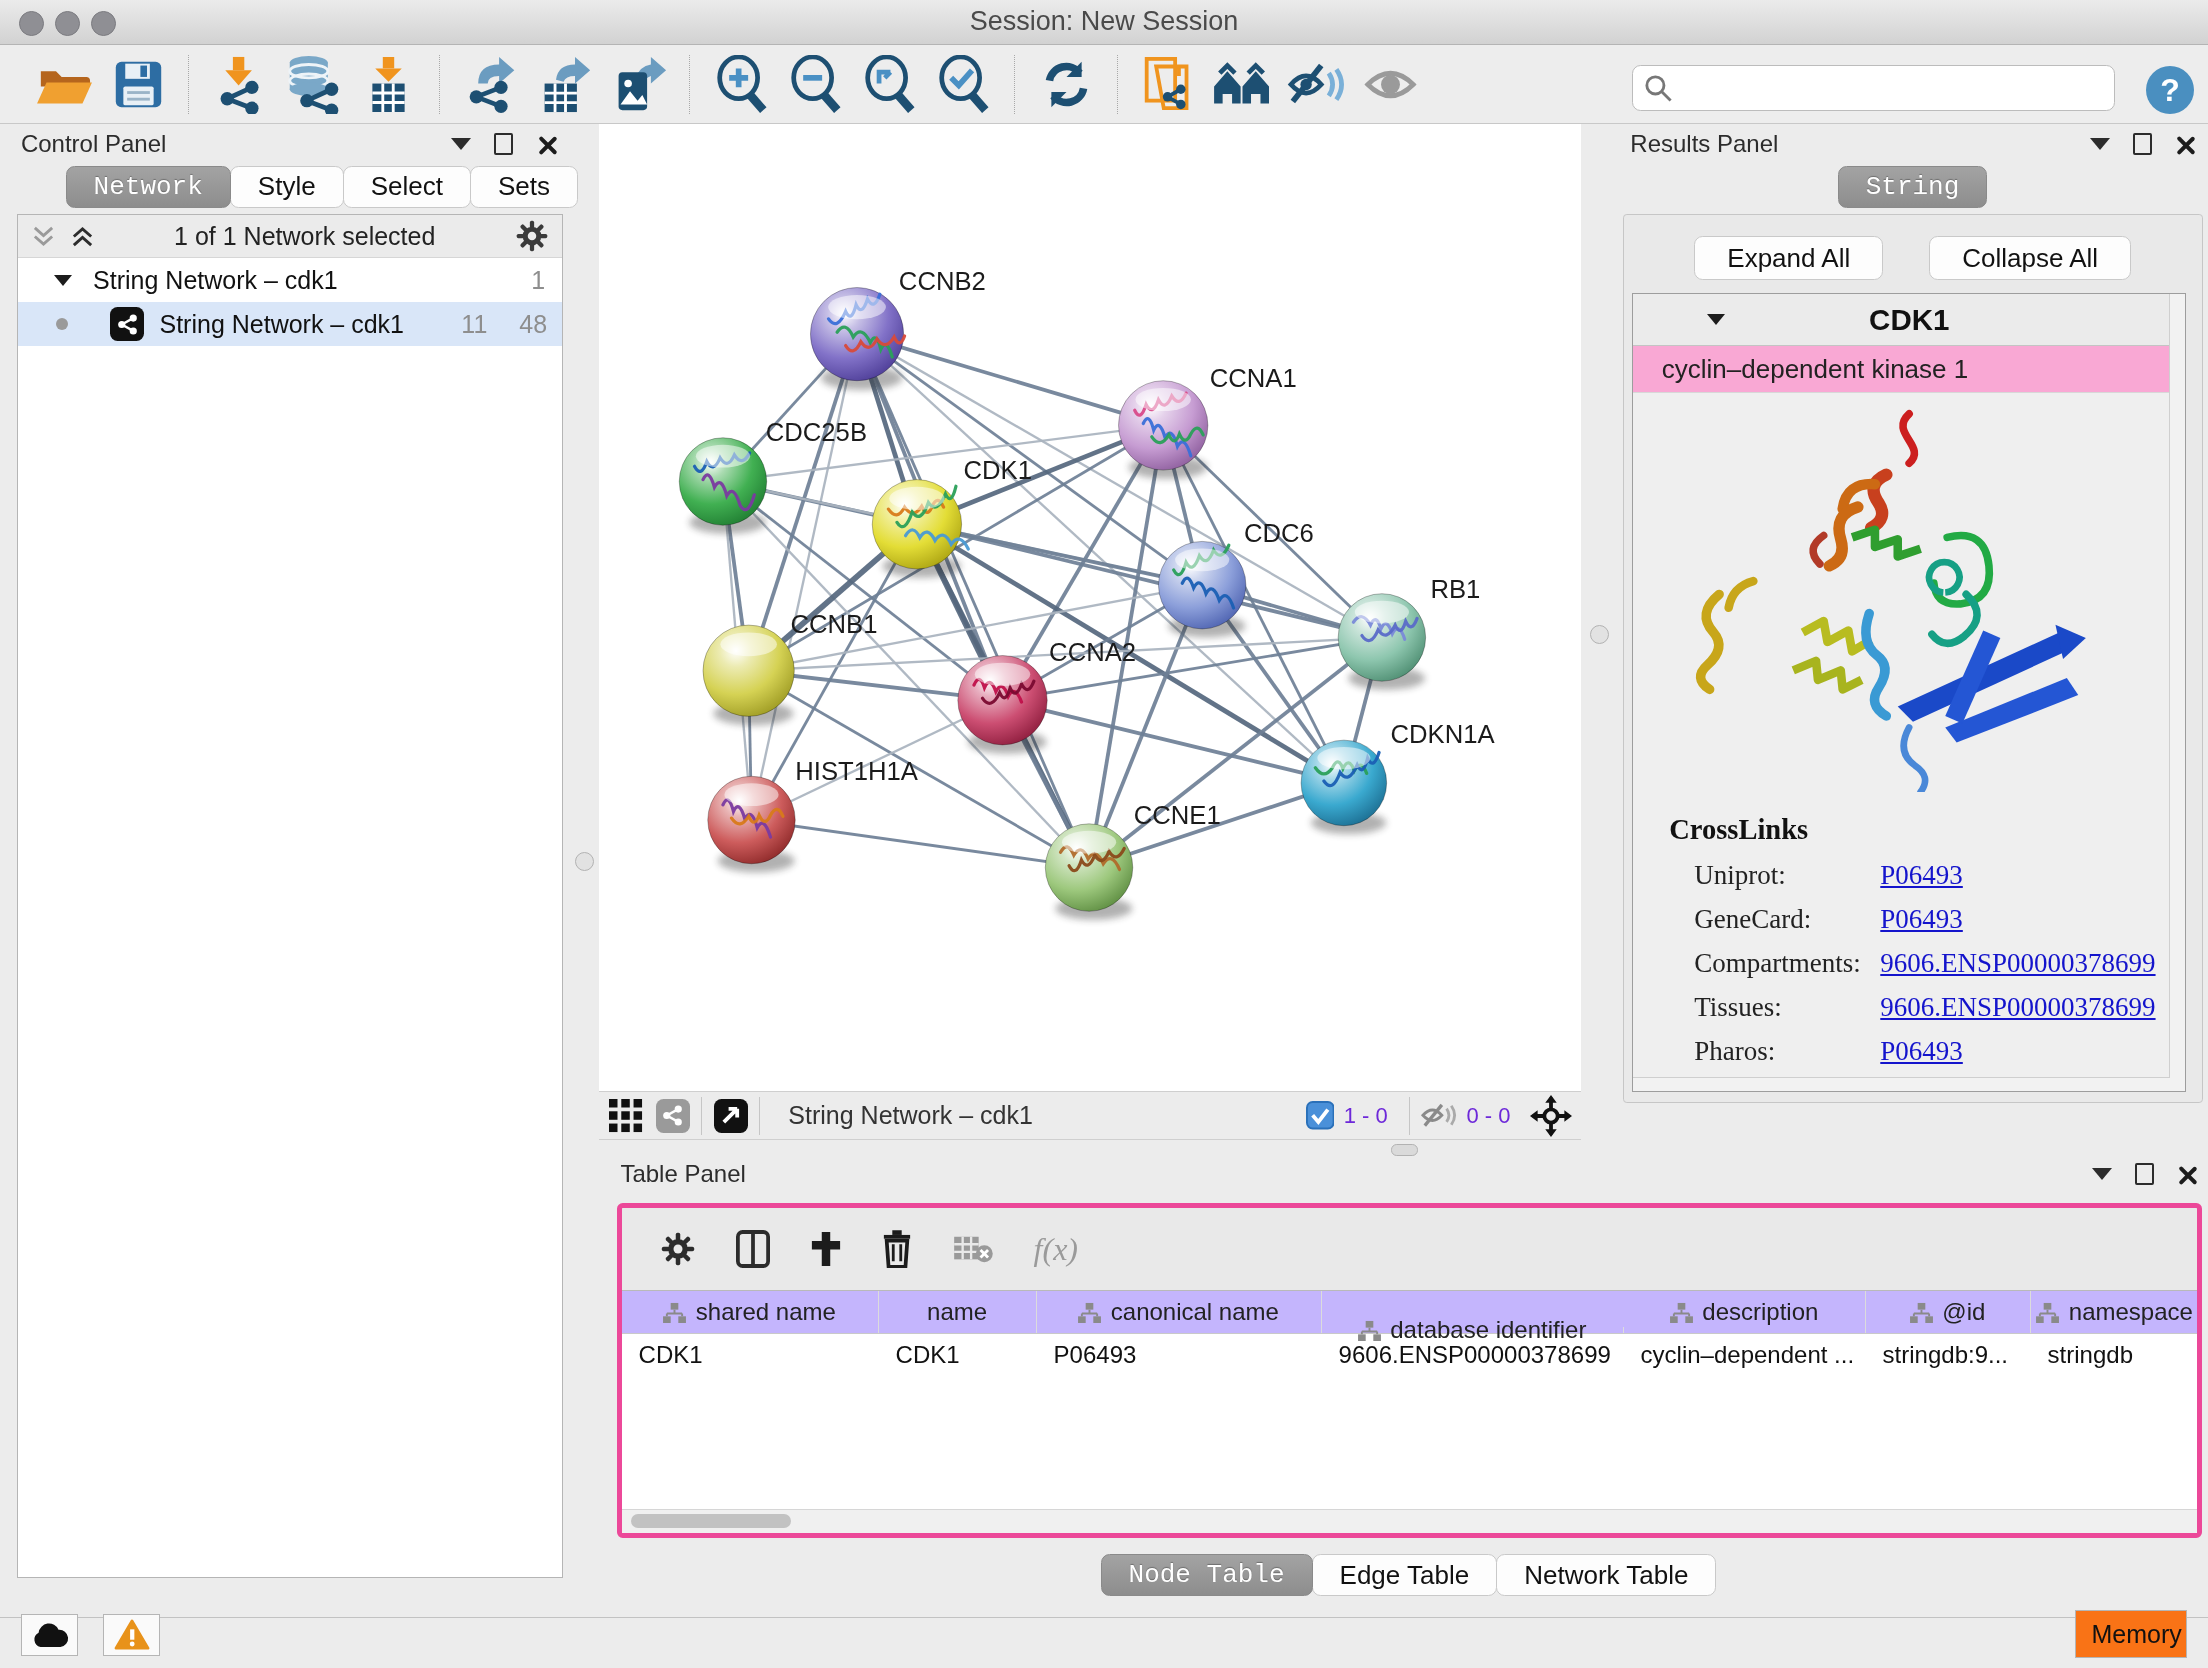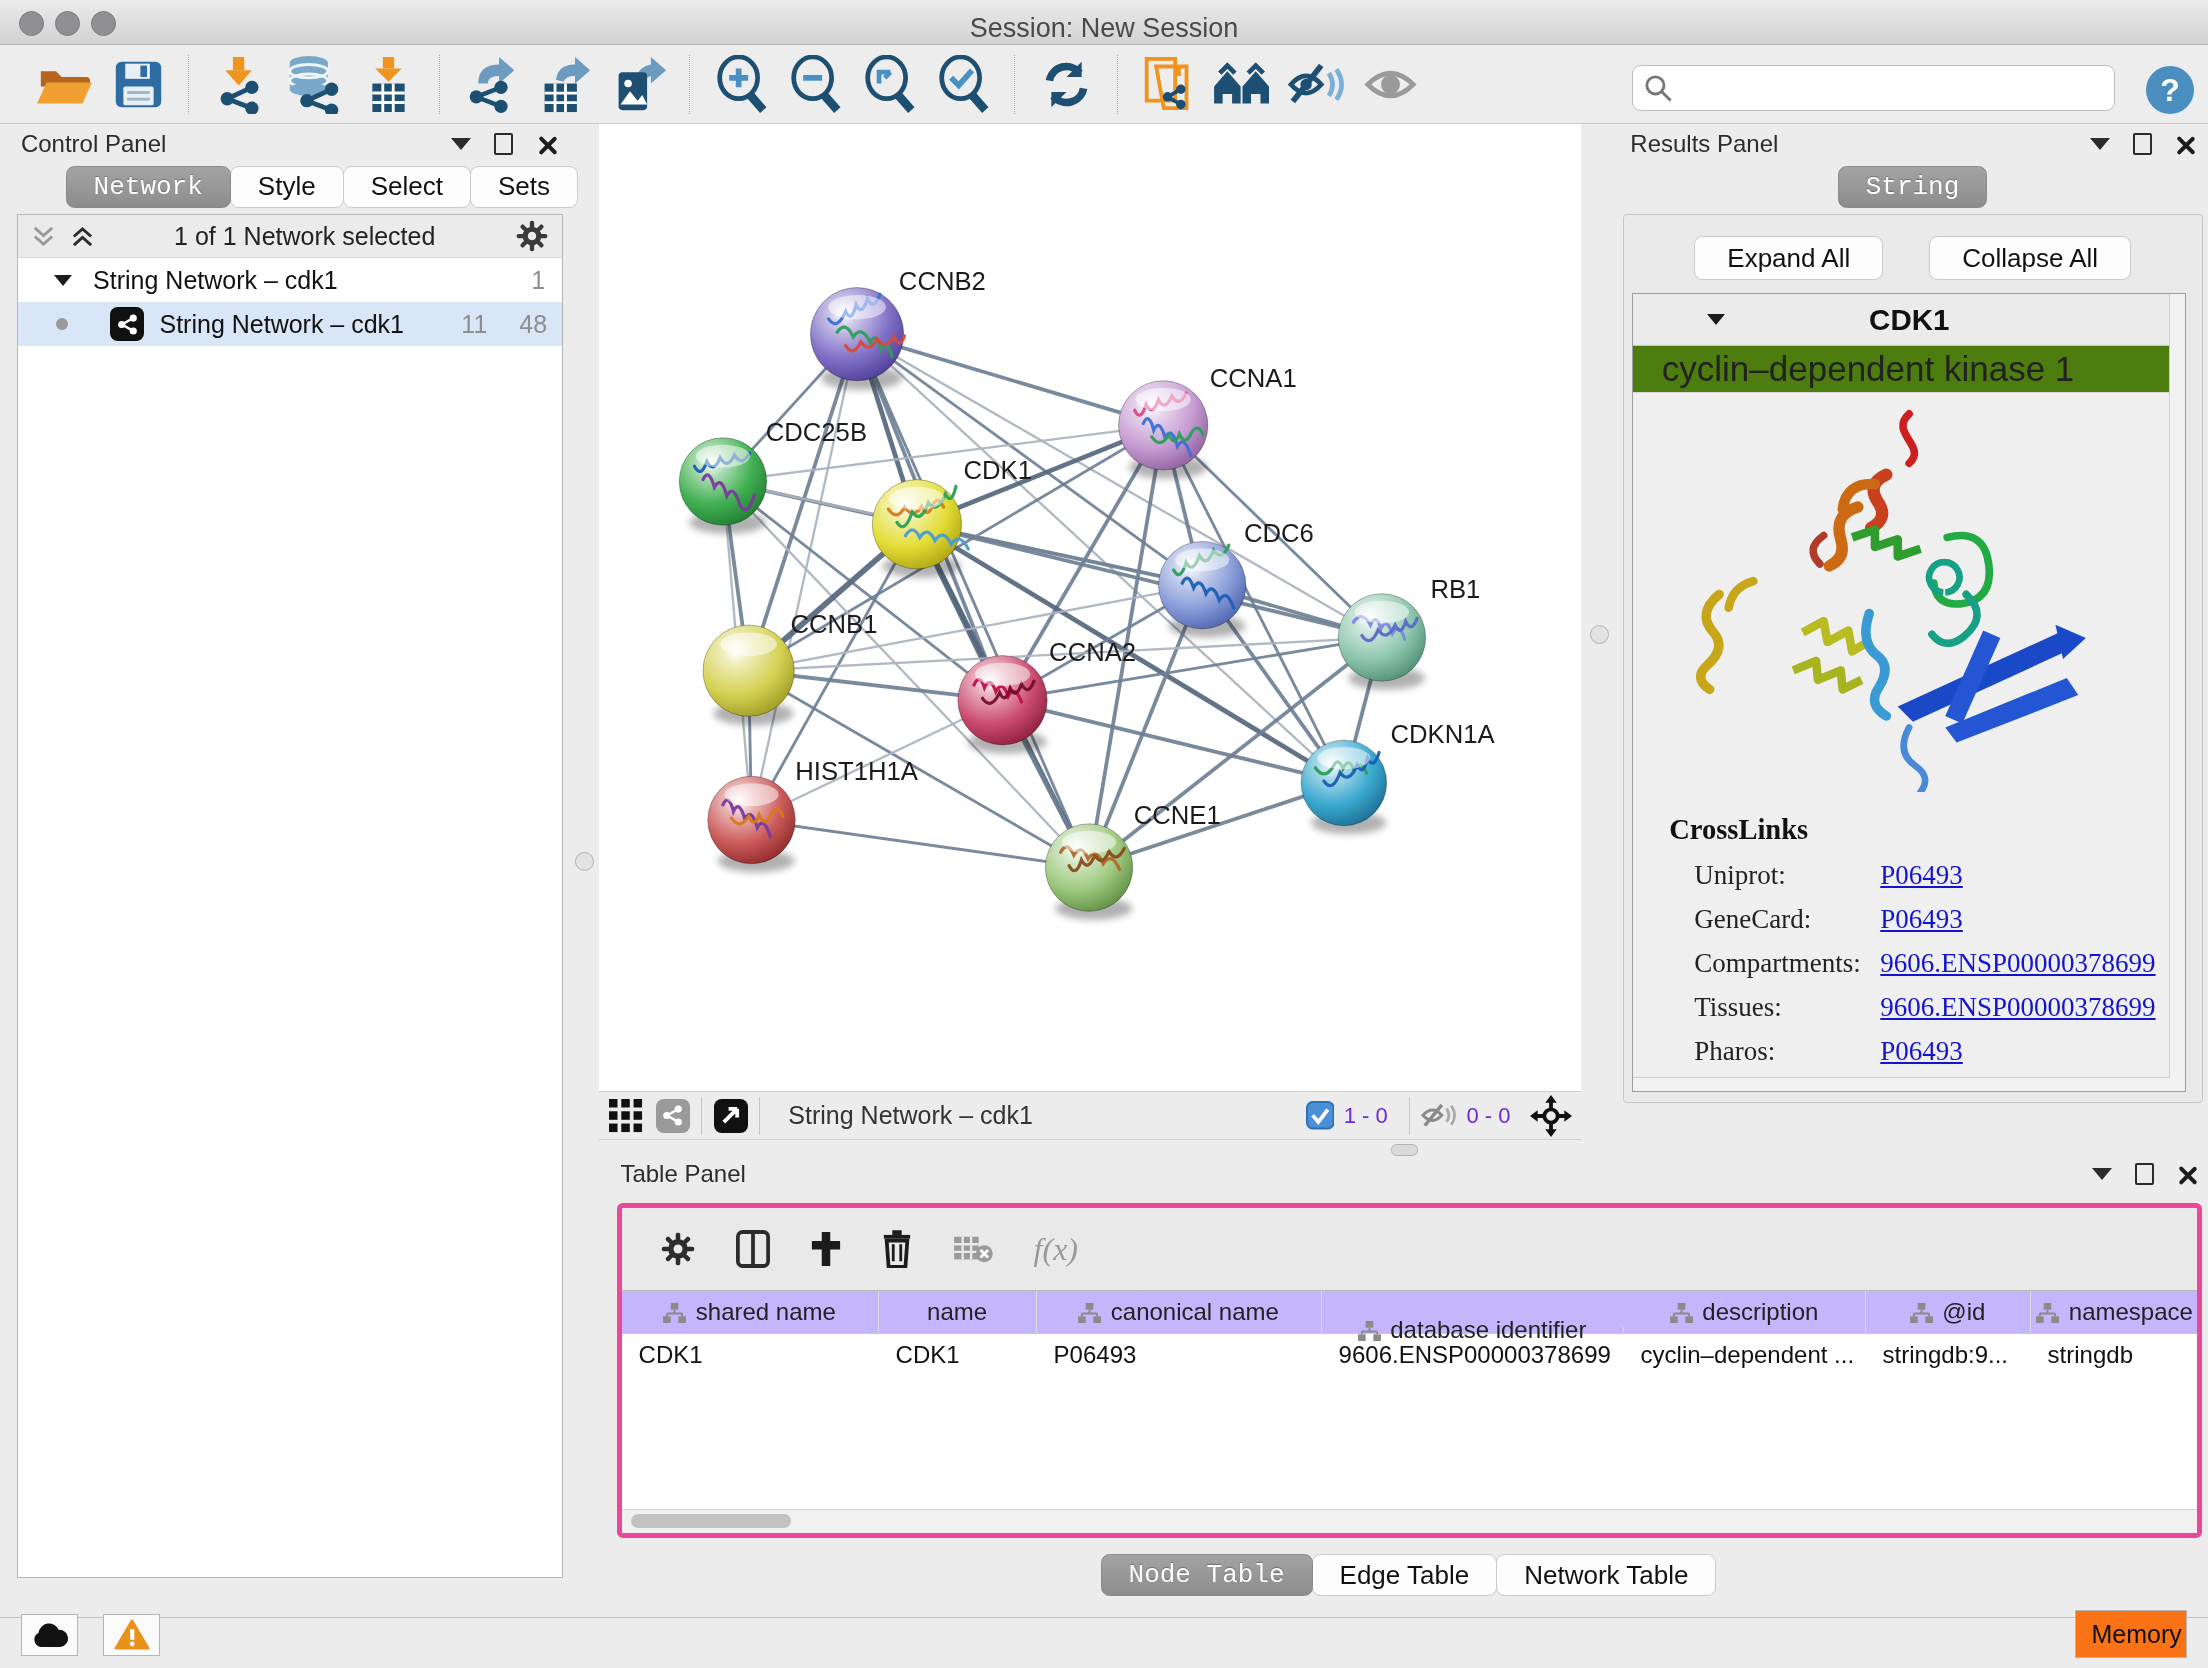--- a/index.html
+++ b/index.html
@@ -4,21 +4,21 @@
 <style>
   html,body{margin:0;padding:0;width:2208px;height:1668px;overflow:hidden;
     font-family:"Liberation Sans",sans-serif;-webkit-font-smoothing:antialiased;}
   .window{position:absolute;inset:0;background:#ececec;}
 
   
   .titlebar{position:absolute;left:0;top:0;width:2208px;height:44px;
     background:linear-gradient(#ebebeb,#d2d2d2);border-bottom:1px solid #b4b4b4;}
   .tb-circle{position:absolute;top:10.5px;width:23px;height:23px;border-radius:50%;
     background:#8f8f94;border:1px solid #7b7b80;}
-  .win-title{position:absolute;left:0;right:0;top:13px;text-align:center;
+  .win-title{position:absolute;left:0;right:0;top:6px;text-align:center;
     font-size:27px;color:#4a4a4a;}
 
   
   .toolbar{position:absolute;left:0;top:45px;width:2208px;height:79px;background:#ededed;
     border-bottom:1px solid #c8c8c8;display:flex;align-items:center;padding-left:27px;box-sizing:border-box;}
   .tb-btn{width:74px;height:67px;border:none;background:transparent;display:flex;
     align-items:center;justify-content:center;padding:0;}
   .tb-sep{width:1px;height:59px;margin:0 13.3px;border-left:1.9px dotted #a8a8a8;}
   .search-box{position:absolute;left:1632px;top:20px;width:483px;height:46px;background:#fff;
     border:1.9px solid #bcbcbc;border-radius:8.6px;display:flex;align-items:center;padding-left:11.4px;box-sizing:border-box;}
@@ -77,22 +77,22 @@
     border:1px solid #c6c6c6;border-radius:3.8px;box-sizing:border-box;}
   .rp-buttons{display:flex;justify-content:center;gap:46px;margin-top:21px;}
   .rp-btn{height:44px;padding:0 32px;background:#fdfdfd;border:1px solid #c9c9c9;border-radius:8.6px;
     font-size:26px;color:#111;}
   .gene-card{position:absolute;left:8.6px;top:78px;width:554px;height:799px;background:#efefef;
     border:1.9px solid #9d9d9d;box-sizing:border-box;}
   .gc-header{height:51px;background:#ebebeb;border-bottom:1.9px solid #c4c4c4;display:flex;
     align-items:center;justify-content:center;position:relative;}
   .gc-header .tri-small{position:absolute;left:74px;}
   .gc-name{font-size:29.5px;font-weight:bold;color:#111;}
-  .gc-desc{height:46px;display:flex;align-items:center;padding-left:28.5px;font-size:35px;color:#222;
-    border-bottom:1px solid #d8d8d8;background:#4d7c0f;}
+  .gc-desc{height:46px;display:flex;align-items:center;padding-left:28.5px;font-size:26px;color:#222;
+    border-bottom:1px solid #d8d8d8;background:#f9a8d4;}
   .gc-image{height:411px;display:flex;align-items:flex-start;}
   .xl-wrap{font-family:"Liberation Serif",serif;padding-left:36px;}
   .xl-title{font-size:28.5px;font-weight:bold;color:#111;margin:9.5px 0 7.6px 0;}
   .xl-row{display:flex;height:44px;align-items:center;}
   .xl-label{width:186px;font-size:27px;color:#222;margin-left:25px;}
   .xl-link{font-size:27px;color:#1414cc;text-decoration:underline;}
   .v-track{position:absolute;right:0;top:0;bottom:0;width:15px;background:#f2f2f2;border-left:1px solid #cfcfcf;}
   .h-track{position:absolute;left:0;right:15px;bottom:0;height:13.3px;background:#f2f2f2;border-top:1px solid #cfcfcf;}
 
   

